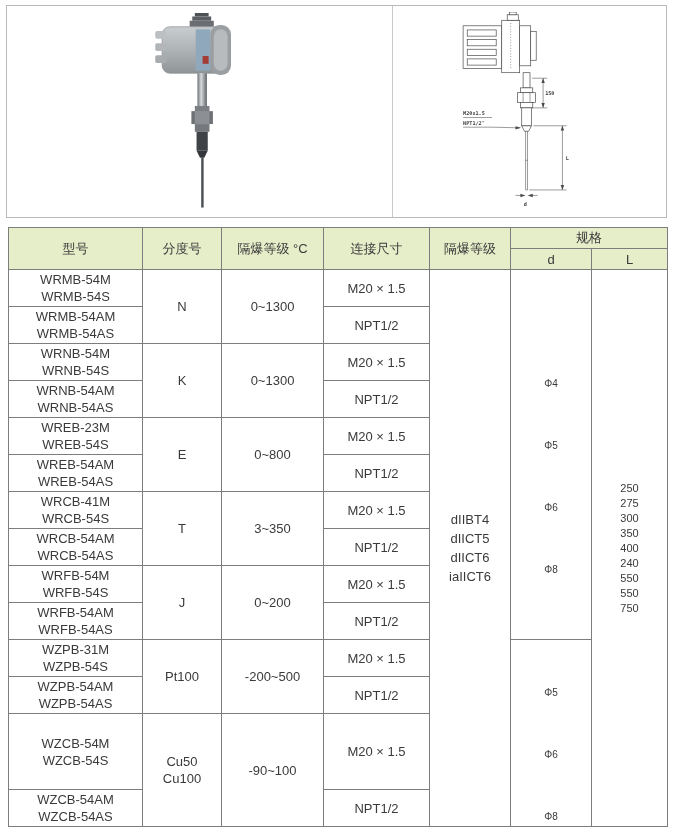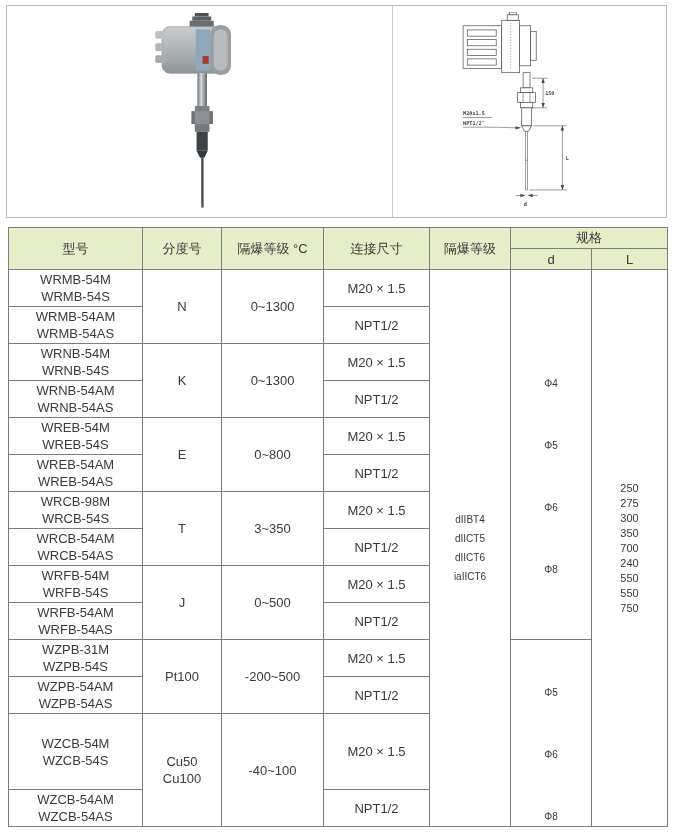--- a/index.html
+++ b/index.html
@@ -34,21 +34,21 @@
     border-collapse:collapse; table-layout:fixed;
   }
   table.spec th, table.spec td {
     border:1px solid #7d7d7d; text-align:center; vertical-align:middle;
     padding:0; font-size:13px; color:#3a3a3a; font-weight:normal;
     background:#ffffff;
   }
   table.spec thead th { background:#e6edc9; height:20px; }
   table.spec td.row-cell { height:36px; }
   .two-line div { line-height:17px; }
-  .expl-lines div { line-height:19px; font-size:10px; }
+  .expl-lines div { line-height:19px; font-size:13px; }
   .d-lines div { line-height:18px; font-size:10px;margin-top:44px; }
   .l-lines div { line-height:15px; font-size:11px; }
 
   
   .notes { position:absolute; left:7px; top:798px; font-size:11px; color:#4a4a4a; }
   .notes div { line-height:15.5px; }
 </style>
 </head>
 <body>
 
@@ -198,21 +198,21 @@
           <div>Φ4</div>
           <div>Φ5</div>
           <div>Φ6</div>
           <div>Φ8</div>
         </td>
         <td rowspan="14" class="l-lines">
           <div>250</div>
           <div>275</div>
           <div>300</div>
           <div>350</div>
-          <div>700</div>
+          <div>400</div>
           <div>240</div>
           <div>550</div>
           <div>550</div>
           <div>750</div>
         </td>
       </tr>
       <tr>
         <td class="row-cell two-line">
             <div>WRMB-54AM</div>
             <div>WRMB-54AS</div>
@@ -230,57 +230,57 @@
       </tr>
       <tr>
         <td class="row-cell two-line">
             <div>WRNB-54AM</div>
             <div>WRNB-54AS</div>
           </td>
         <td class="row-cell">NPT1/2</td>
       </tr>
       <tr>
         <td class="row-cell two-line">
-            <div>WREB-54M</div>
+            <div>WREB-23M</div>
             <div>WREB-54S</div>
           </td>
         <td rowspan="2">E</td>
         <td rowspan="2">0~800</td>
         <td class="row-cell">M20 × 1.5</td>
       </tr>
       <tr>
         <td class="row-cell two-line">
             <div>WREB-54AM</div>
             <div>WREB-54AS</div>
           </td>
         <td class="row-cell">NPT1/2</td>
       </tr>
       <tr>
         <td class="row-cell two-line">
-            <div>WRCB-98M</div>
+            <div>WRCB-41M</div>
             <div>WRCB-54S</div>
           </td>
         <td rowspan="2">T</td>
         <td rowspan="2">3~350</td>
         <td class="row-cell">M20 × 1.5</td>
       </tr>
       <tr>
         <td class="row-cell two-line">
             <div>WRCB-54AM</div>
             <div>WRCB-54AS</div>
           </td>
         <td class="row-cell">NPT1/2</td>
       </tr>
       <tr>
         <td class="row-cell two-line">
             <div>WRFB-54M</div>
             <div>WRFB-54S</div>
           </td>
         <td rowspan="2">J</td>
-        <td rowspan="2">0~500</td>
+        <td rowspan="2">0~200</td>
         <td class="row-cell">M20 × 1.5</td>
       </tr>
       <tr>
         <td class="row-cell two-line">
             <div>WRFB-54AM</div>
             <div>WRFB-54AS</div>
           </td>
         <td class="row-cell">NPT1/2</td>
       </tr>
       <tr>
@@ -306,21 +306,21 @@
       </tr>
       <tr>
         <td class="row-cell two-line">
             <div>WZCB-54M</div>
             <div>WZCB-54S</div>
           </td>
         <td rowspan="2" class="two-line">
             <div>Cu50</div>
             <div>Cu100</div>
           </td>
-        <td rowspan="2">-40~100</td>
+        <td rowspan="2">-90~100</td>
         <td class="row-cell">M20 × 1.5</td>
       </tr>
       <tr>
         <td class="row-cell two-line">
             <div>WZCB-54AM</div>
             <div>WZCB-54AS</div>
           </td>
         <td class="row-cell">NPT1/2</td>
       </tr>
     </tbody>

